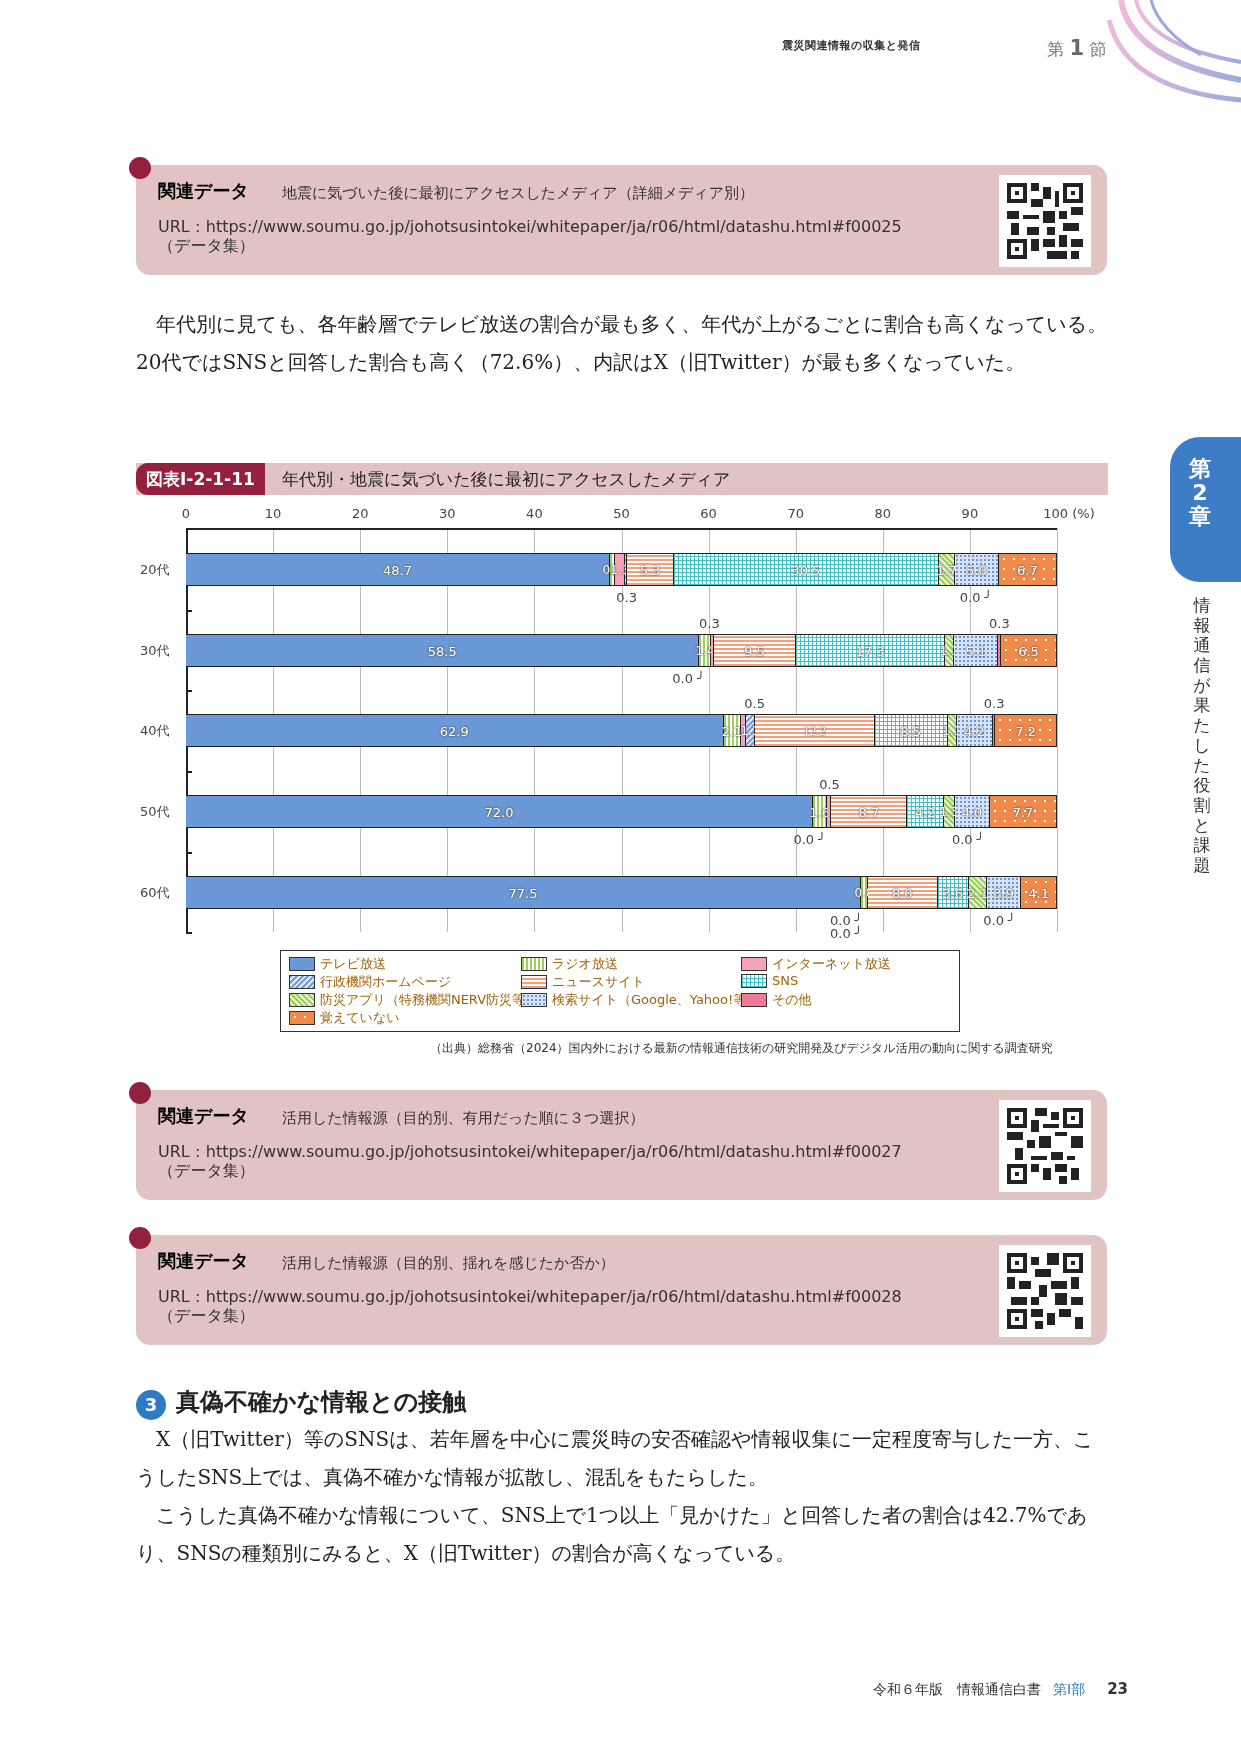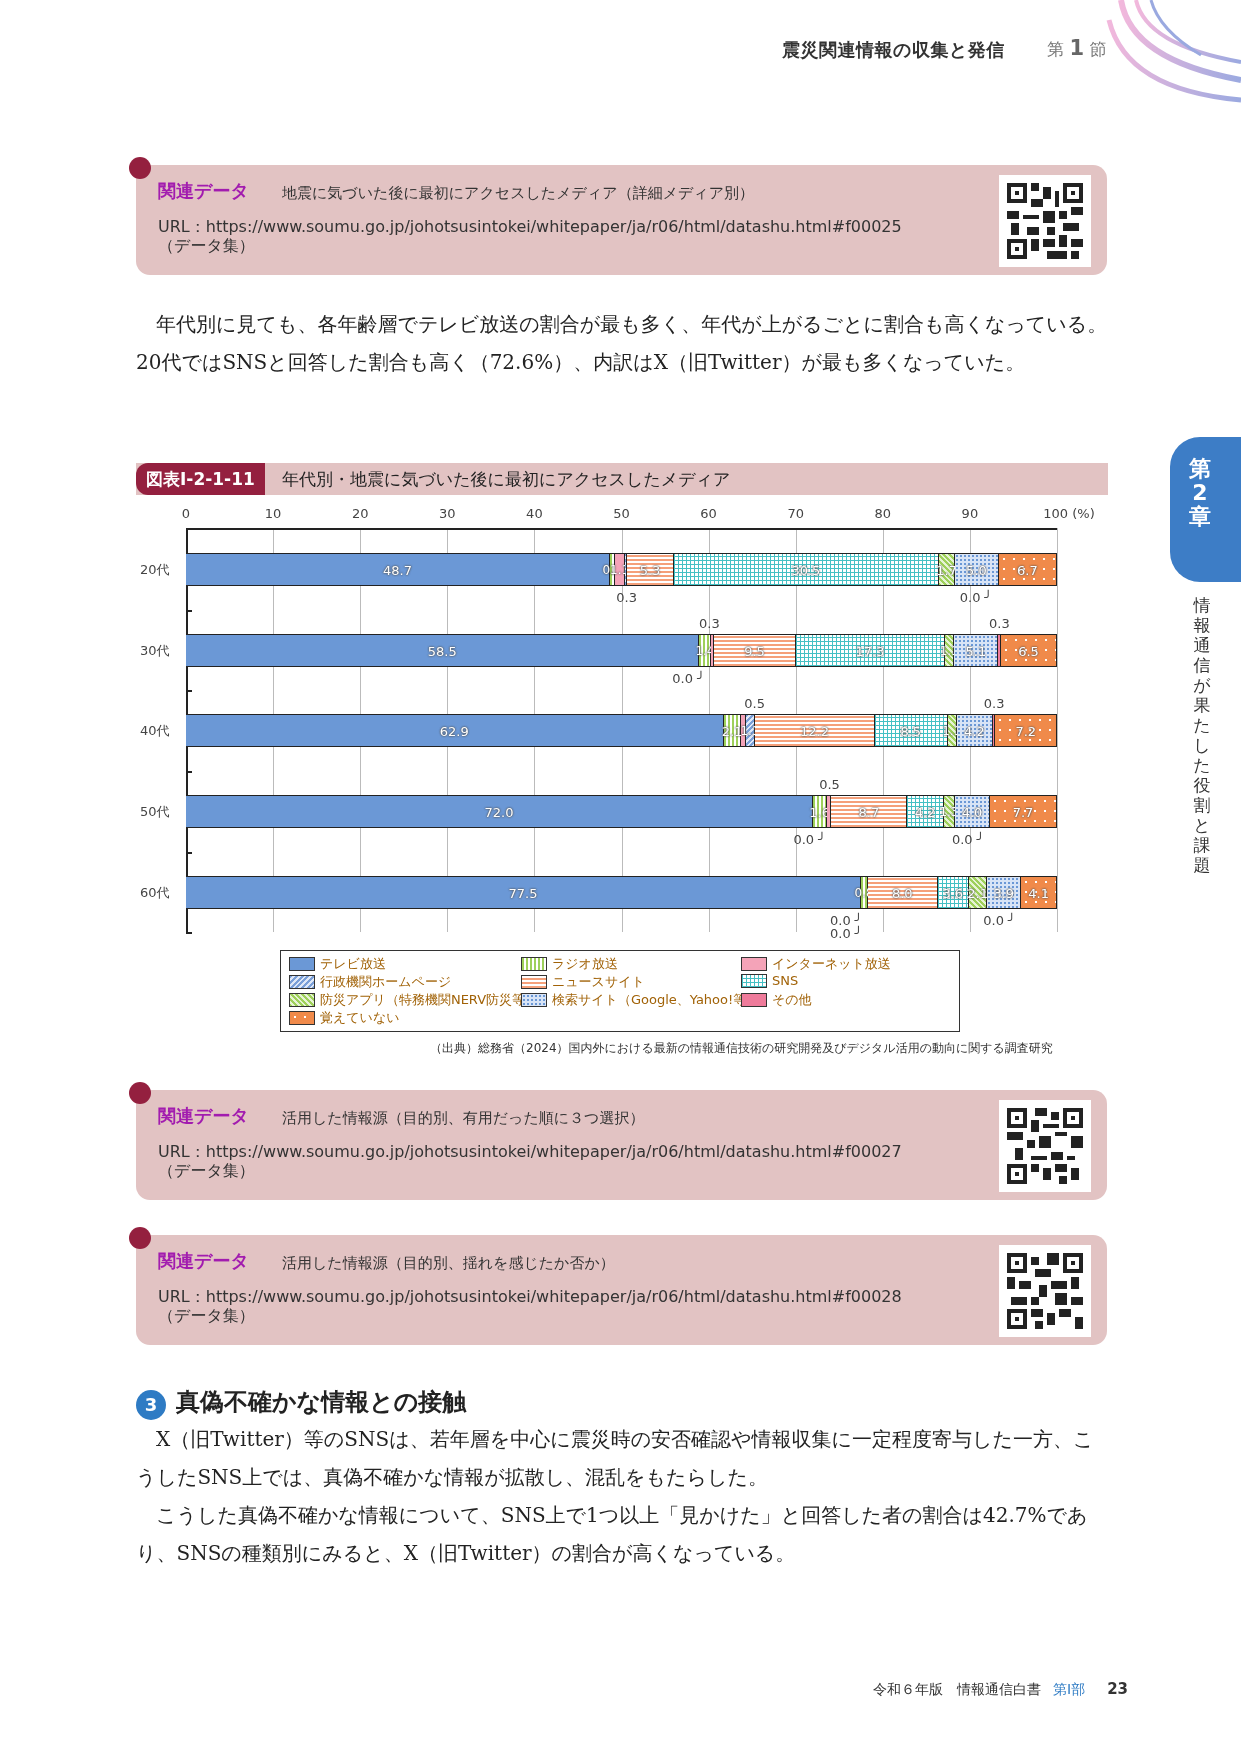--- a/index.html
+++ b/index.html
@@ -1,24 +1,24 @@
 <!DOCTYPE html>
 <html><head>
 <meta charset="utf-8">
 <style>
   html,body{margin:0;padding:0;background:#fff;}
   body{width:1241px;height:1754px;position:relative;overflow:hidden;font-family:"DejaVu Sans","Liberation Sans",sans-serif;color:#222;}
   .abs{position:absolute;}
-  .hdr-title{left:782px;top:38px;font-size:18px;font-weight:bold;color:#333;letter-spacing:0.5px;}
+  .hdr-title{left:782px;top:38px;font-size:11px;font-weight:bold;color:#333;letter-spacing:0.5px;}
   .hdr-sec{left:1047px;top:36px;font-size:17px;color:#777;}
   .hdr-sec b{font-size:21px;color:#666;}
   .deco{right:0;top:0;width:140px;height:110px;}
   .rel-box{position:absolute;left:136px;width:971px;background:#e2c3c3;border-radius:14px;}
   .rel-dot{position:absolute;left:-7px;top:-8px;width:22px;height:22px;border-radius:50%;background:#94203f;}
-  .rel-tag{position:absolute;left:22px;top:14px;font-size:18px;font-weight:bold;color:#a21caf;}
+  .rel-tag{position:absolute;left:22px;top:14px;font-size:18px;font-weight:bold;color:#000000;}
   .rel-desc{position:absolute;left:146px;top:19px;font-size:15px;color:#333;}
   .rel-url{position:absolute;left:22px;top:52px;font-size:16px;color:#333;line-height:19px;}
   .qr{position:absolute;right:16px;top:10px;width:92px;height:92px;background:#fff;}
   .qr svg{position:absolute;left:8px;top:8px;}
   .para{position:absolute;left:136px;width:972px;font-family:"DejaVu Serif","Liberation Serif",serif;font-size:20px;line-height:38px;color:#222;}
   .para p{margin:0;text-indent:20px;}
   .fig-hdr{left:136px;top:463px;width:972px;height:32px;background:#e2c3c3;}
   .fig-no{position:absolute;left:0;top:0;height:32px;padding:0 10px;background:#94203f;color:#fff;font-weight:bold;font-size:17px;line-height:32px;border-radius:12px 0 0 12px;}
   .fig-title{position:absolute;left:146px;top:0;line-height:32px;font-size:17px;color:#222;}
   .tick{position:absolute;top:506px;font-size:13px;color:#444;transform:translateX(-50%);white-space:nowrap;}
@@ -193,21 +193,21 @@
         <div class="seg c0" style="width: 547.859px;">
           <span class="seg-lbl">62.9</span>
         </div>
         <div class="seg c1" style="width: 18.291px;">
           <span class="seg-lbl">2.1</span>
         </div>
         <div class="seg c2" style="width: 4.355px;"></div>
         <div class="seg c3" style="width: 9.581px;">
           <span class="seg-lbl" style="font-size: 12px;">1.1</span>
         </div>
-        <div class="seg c4" style="width: 122px;">
+        <div class="seg c4" style="width: 122px; font-family: Liberation Serif, serif;">
           <span class="seg-lbl">12.2</span>
         </div>
         <div class="seg c5" style="width: 74.035px;">
           <span class="seg-lbl">8.5</span>
         </div>
         <div class="seg c6" style="width: 9.581px;">
           <span class="seg-lbl" style="font-size: 12px;">1.1</span>
         </div>
         <div class="seg c7" style="width: 36.582px;">
           <span class="seg-lbl">4.2</span>

